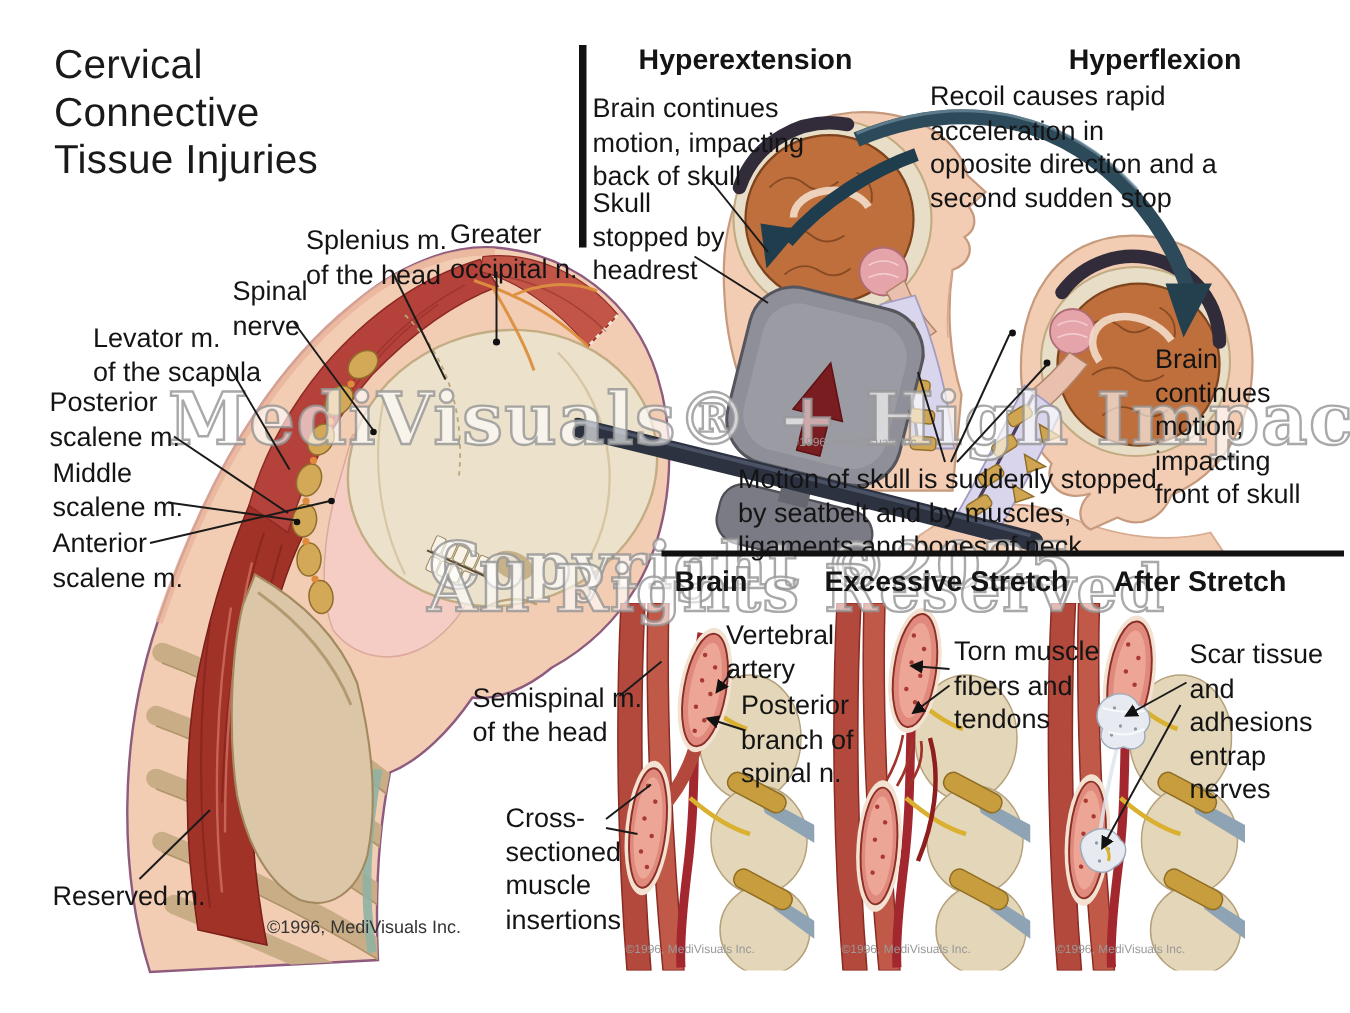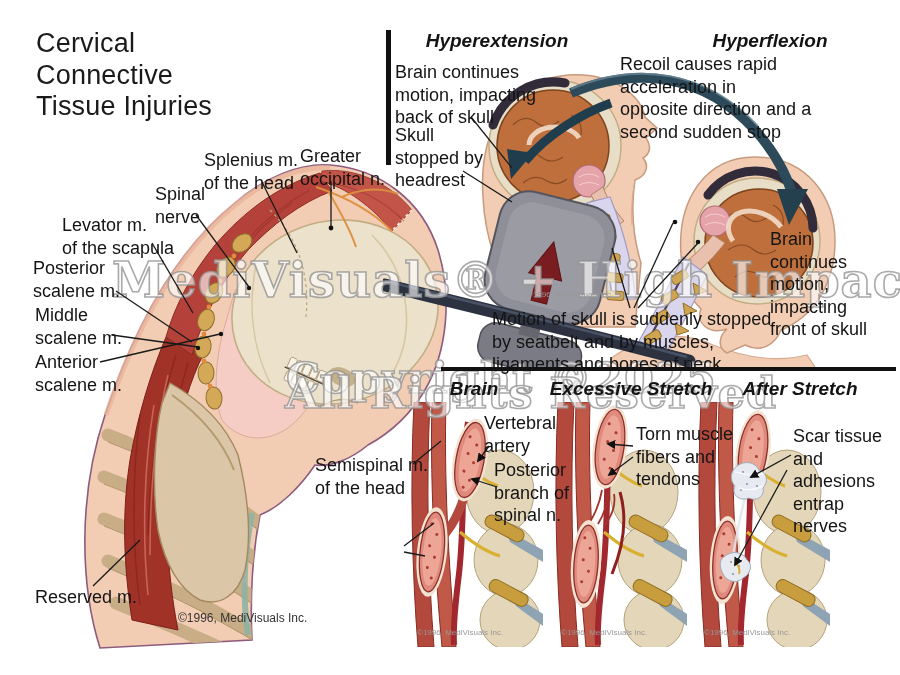--- a/index.html
+++ b/index.html
@@ -1,21 +1,21 @@
 <!DOCTYPE html>
 <html><head>
 <meta charset="utf-8">
 <style>
   html,body{margin:0;padding:0;background:#fff;}
   #canvas{position:relative;width:900px;height:675px;background:#ffffff;overflow:hidden;
           font-family:"Liberation Sans",sans-serif;color:#141414;}
   .ill{position:absolute;z-index:2;}
   .lbl{position:absolute;z-index:10;font-size:18px;line-height:1.25;white-space:pre-line;color:#141414;}
   .lbl.right{}
-  .heading{position:absolute;z-index:10;font-size:19px;font-weight:bold;text-align:center;white-space:pre-line;font-style:italic;}
+  .heading{position:absolute;z-index:10;font-size:19px;font-weight:bold;text-align:center;white-space:pre-line;}
   #title{position:absolute;left:36px;top:28px;z-index:10;font-size:27px;font-weight:normal;
          line-height:1.17;white-space:pre-line;letter-spacing:0.2px;color:#1a1a1a;}
   .credit{position:absolute;z-index:10;color:#4a4a4a;}
   .credit.big{font-size:12px;left:178px;top:611px;color:#333;}
   .credit.small{font-size:8px;color:#999;}
   .divider{position:absolute;background:#111;z-index:7;}
   #vdiv{left:386px;top:30px;width:5px;height:135px;}
   #hdiv{left:441px;top:367px;width:455px;height:4px;}
   .wm{position:absolute;z-index:6;font-family:"DejaVu Serif",serif;font-weight:bold;
       color:rgba(255,255,255,0.62);-webkit-text-stroke:1.6px rgba(148,148,148,0.8);
@@ -497,20 +497,24 @@
 by seatbelt and by muscles,
 ligaments and bones of neck</div>
   <div class="credit small" style="left:527px;top:290px">©1996, MediVisuals Inc.</div>
 
   <div class="heading" style="left:434px;top:378px;width:80px">Brain</div>
   <div class="heading" style="left:546px;top:378px;width:170px">Excessive Stretch</div>
   <div class="heading" style="left:720px;top:378px;width:160px">After Stretch</div>
 
   <div class="lbl" style="left:315px;top:454px">Semispinal m.
 of the head</div>
+  <div class="lbl" style="left:337px;top:534px">Cross-
+sectioned
+muscle
+insertions</div>
   <div class="lbl" style="left:484px;top:412px">Vertebral
 artery</div>
   <div class="lbl" style="left:494px;top:459px">Posterior
 branch of
 spinal n.</div>
   <div class="lbl" style="left:636px;top:423px">Torn muscle
 fibers and
 tendons</div>
   <div class="lbl" style="left:793px;top:425px">Scar tissue
 and

